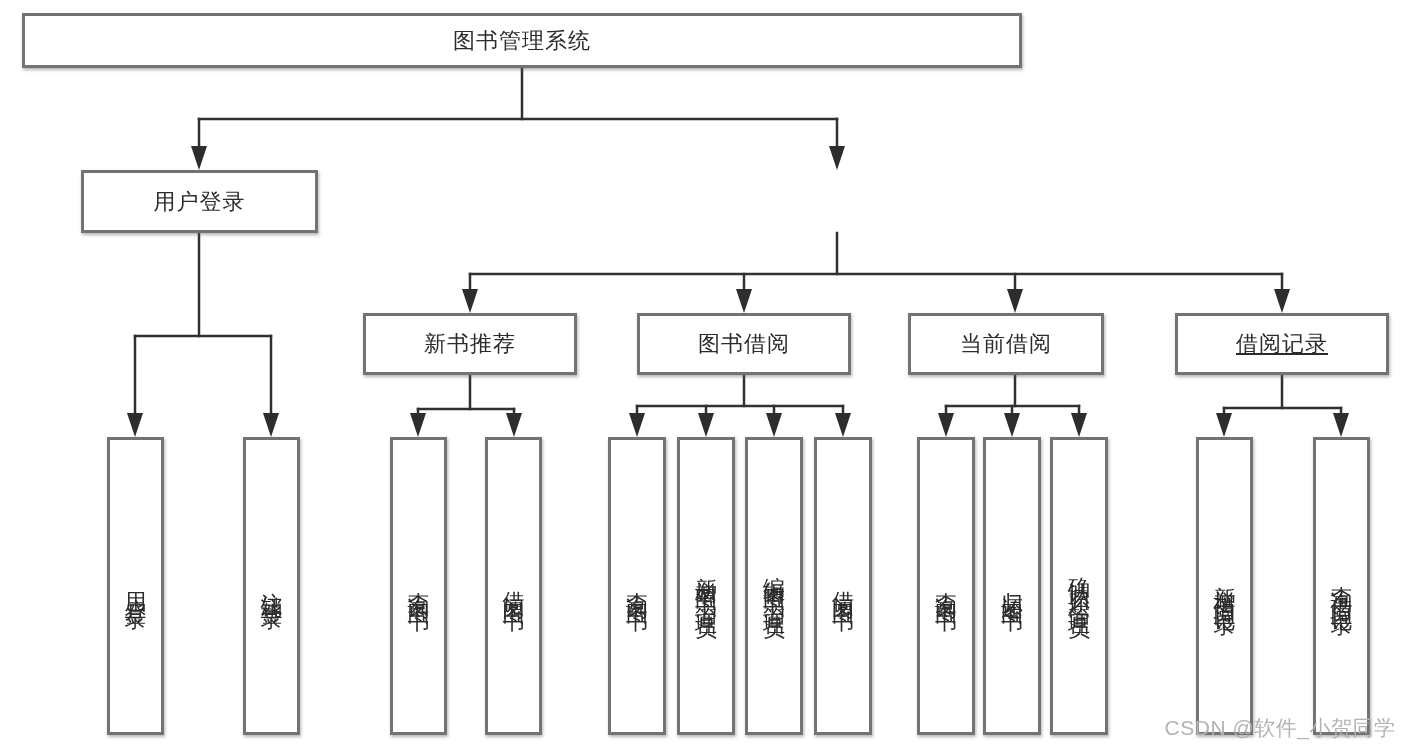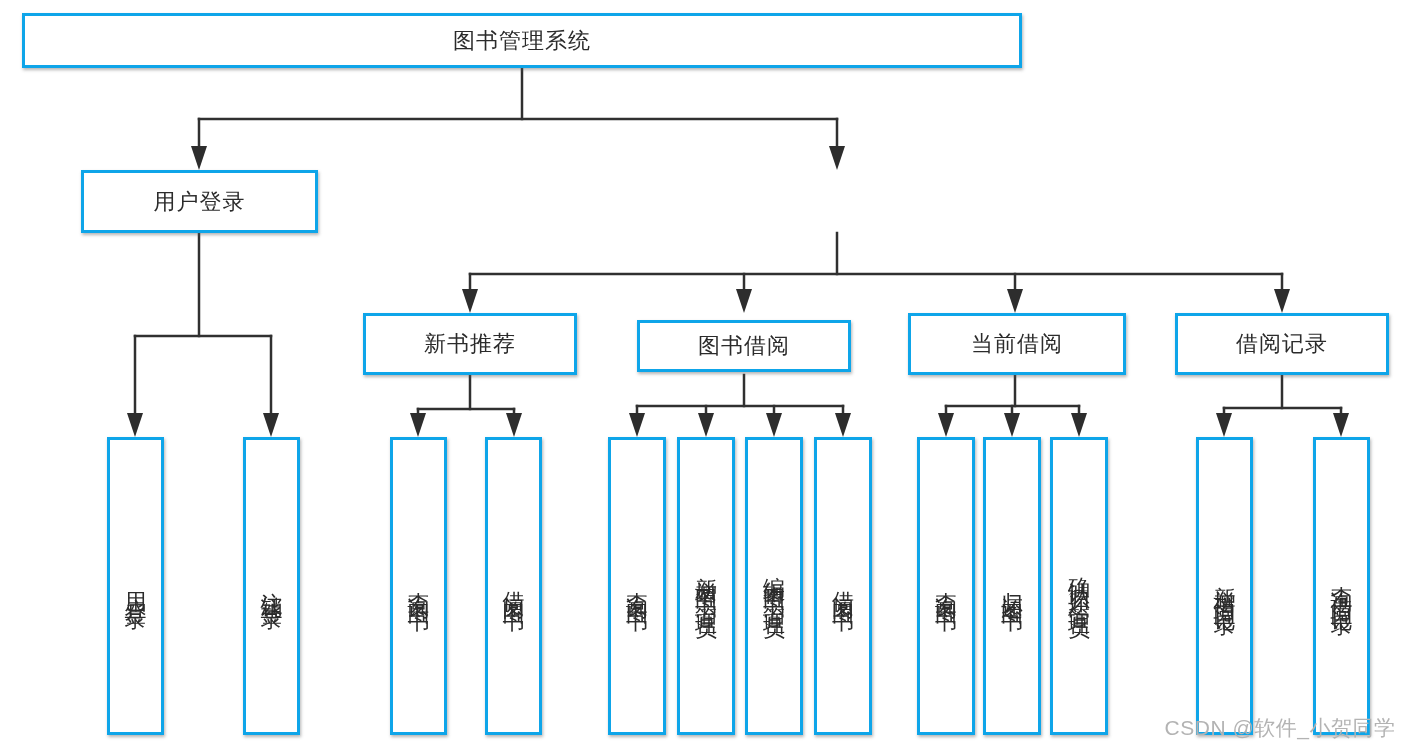--- a/index.html
+++ b/index.html
@@ -18,21 +18,21 @@
   #connectors {
     position: absolute;
     left: 0;
     top: 0;
     z-index: 1;
   }
   .box {
     position: absolute;
     box-sizing: border-box;
     background: #ffffff;
-    border: 3px solid #0ea5e9;
+    border: 3px solid #737373;
     box-shadow: 1px 2px 3px rgba(90,90,90,0.45);
     display: flex;
     align-items: center;
     justify-content: center;
     font-size: 22px;
     color: #2b2b2b;
     z-index: 2;
     letter-spacing: 1px;
     white-space: nowrap;
   }
@@ -44,23 +44,23 @@
     white-space: normal;
     line-height: 1;
   }
   
   .n-root   { left: 22px;  top: 13px;  width: 1000px; height: 55px; }
   
   .n-userlogin { left: 81px;  top: 170px; width: 237px; height: 63px; }
   .n-bookmgmt  { left: 718px; top: 170px; width: 238px; height: 63px; }
   
   .n-newbooks { left: 363px;  top: 313px; width: 214px; height: 62px; }
-  .n-borrow   { left: 637px;  top: 313px; width: 214px; height: 52px; margin-top: 7px; }
-  .n-current  { left: 908px;  top: 313px; width: 218px; height: 62px; }
-  .n-records  { left: 1175px; top: 313px; width: 214px; height: 62px; }
+  .n-borrow   { left: 637px;  top: 313px; width: 214px; height: 62px; }
+  .n-current  { left: 908px;  top: 313px; width: 196px; height: 62px; }
+  .n-records  { left: 1175px; top: 313px; width: 214px; height: 62px; text-decoration: underline; }
   
   .l-1  { left: 107px;  top: 437px; width: 57px; height: 298px; }
   .l-2  { left: 243px;  top: 437px; width: 57px; height: 298px; }
   .l-3  { left: 390px;  top: 437px; width: 57px; height: 298px; }
   .l-4  { left: 485px;  top: 437px; width: 57px; height: 298px; }
   .l-5  { left: 608px;  top: 437px; width: 58px; height: 298px; }
   .l-6  { left: 677px;  top: 437px; width: 58px; height: 298px; }
   .l-7  { left: 745px;  top: 437px; width: 58px; height: 298px; }
   .l-8  { left: 814px;  top: 437px; width: 58px; height: 298px; }
   .l-9  { left: 917px;  top: 437px; width: 58px; height: 298px; }

